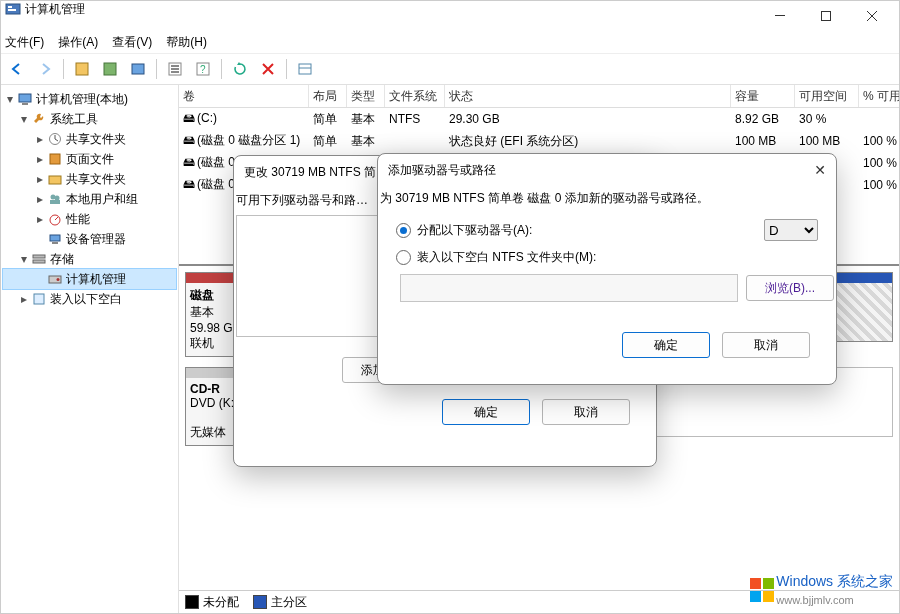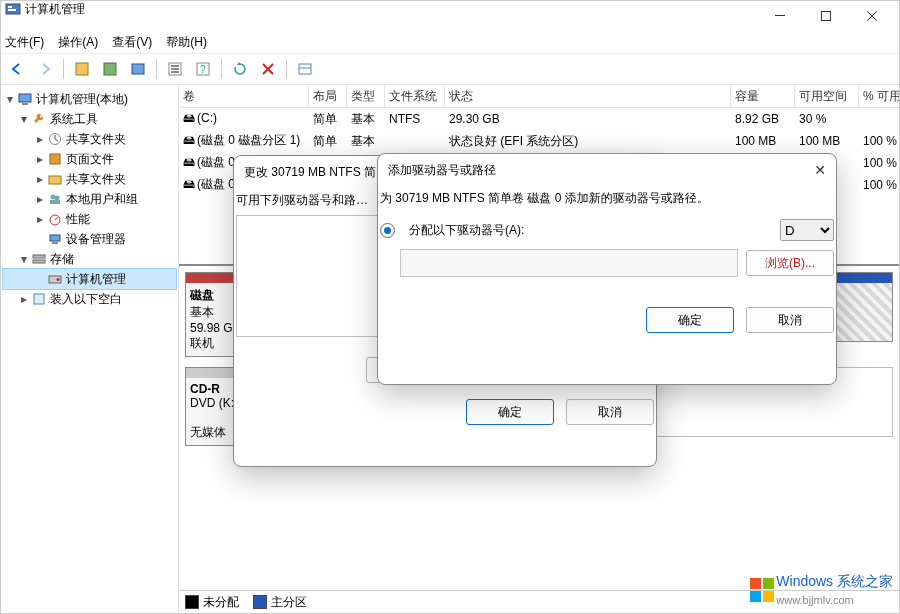--- a/index.html
+++ b/index.html
@@ -46,25 +46,25 @@
   .lg{display:flex;align-items:center;gap:4px;}
   .swatch{width:12px;height:12px;border:1px solid #444;}
   .sw-black{background:#000;} .sw-blue{background:#2756b5;}
   
   .dlg{position:absolute;background:#fff;border:1px solid #888;border-radius:8px;box-shadow:0 10px 30px rgba(0,0,0,.25);}
   .dlg1{left:232px;top:154px;width:422px;height:310px;}
   .dlg2{left:376px;top:152px;width:458px;height:230px;}
   .dlg-title{display:flex;align-items:center;height:32px;padding:0 10px;font-size:12px;}
   .dlg-title .x{margin-left:auto;font-size:14px;color:#333;}
   .dlg-body{padding:4px 2px;}
-  .btns{display:flex;gap:12px;justify-content:flex-end;padding:8px 2px;}
+  .btns{display:flex;gap:12px;justify-content:flex-end;padding:8px 26px;}
   button.std{min-width:88px;height:26px;border:1px solid #b5b5b5;background:#fdfdfd;border-radius:3px;font-size:12px;}
   button.std.primary{border-color:#0a6ed1;}
-  button.std:disabled{color:#b91c1c;}
-  .radio{display:flex;align-items:center;gap:14px;margin:8px 0;}
+  button.std:disabled{color:#4c1d95;}
+  .radio{display:flex;align-items:center;gap:6px;margin:8px 16px;}
   .radio .r{width:13px;height:13px;border:1px solid #666;border-radius:50%;display:flex;align-items:center;justify-content:center;}
   .radio.sel .r::after{content:"";width:7px;height:7px;background:#0a6ed1;border-radius:50%;}
   select.drive{width:54px;height:22px;border:1px solid #a0a0a0;border-radius:2px;margin-left:auto;}
   .pathrow{display:flex;gap:8px;align-items:center;margin-left:20px;}
   .pathbox{flex:1;height:26px;border:1px solid #c5c5c5;background:#f7f7f7;}
   
   .wm{position:absolute;right:6px;bottom:6px;display:flex;align-items:center;color:#1861c5;font-size:14px;}
   .wm .logo{width:28px;height:28px;}
   .wm .sub{color:#888;font-size:11px;}
   
@@ -412,20 +412,24 @@
     </div>
     <div class="dlg-body">
       <div>为 30719 MB NTFS 简单卷 磁盘 0 添加新的驱动器号或路径。</div>
       <div class="radio sel" style="margin-top:12px;">
         <span class="r"></span>
         <span>分配以下驱动器号(A):</span>
         <select class="drive">
           <option>D</option>
         </select>
       </div>
+      <div class="radio">
+        <span class="r"></span>
+        <span>装入以下空白 NTFS 文件夹中(M):</span>
+      </div>
       <div class="pathrow">
         <div class="pathbox"></div>
         <button class="std" disabled="">浏览(B)...</button>
       </div>
     </div>
     <div class="btns" style="margin-top:18px;">
       <button class="std primary">确定</button>
       <button class="std">取消</button>
     </div>
   </div>

